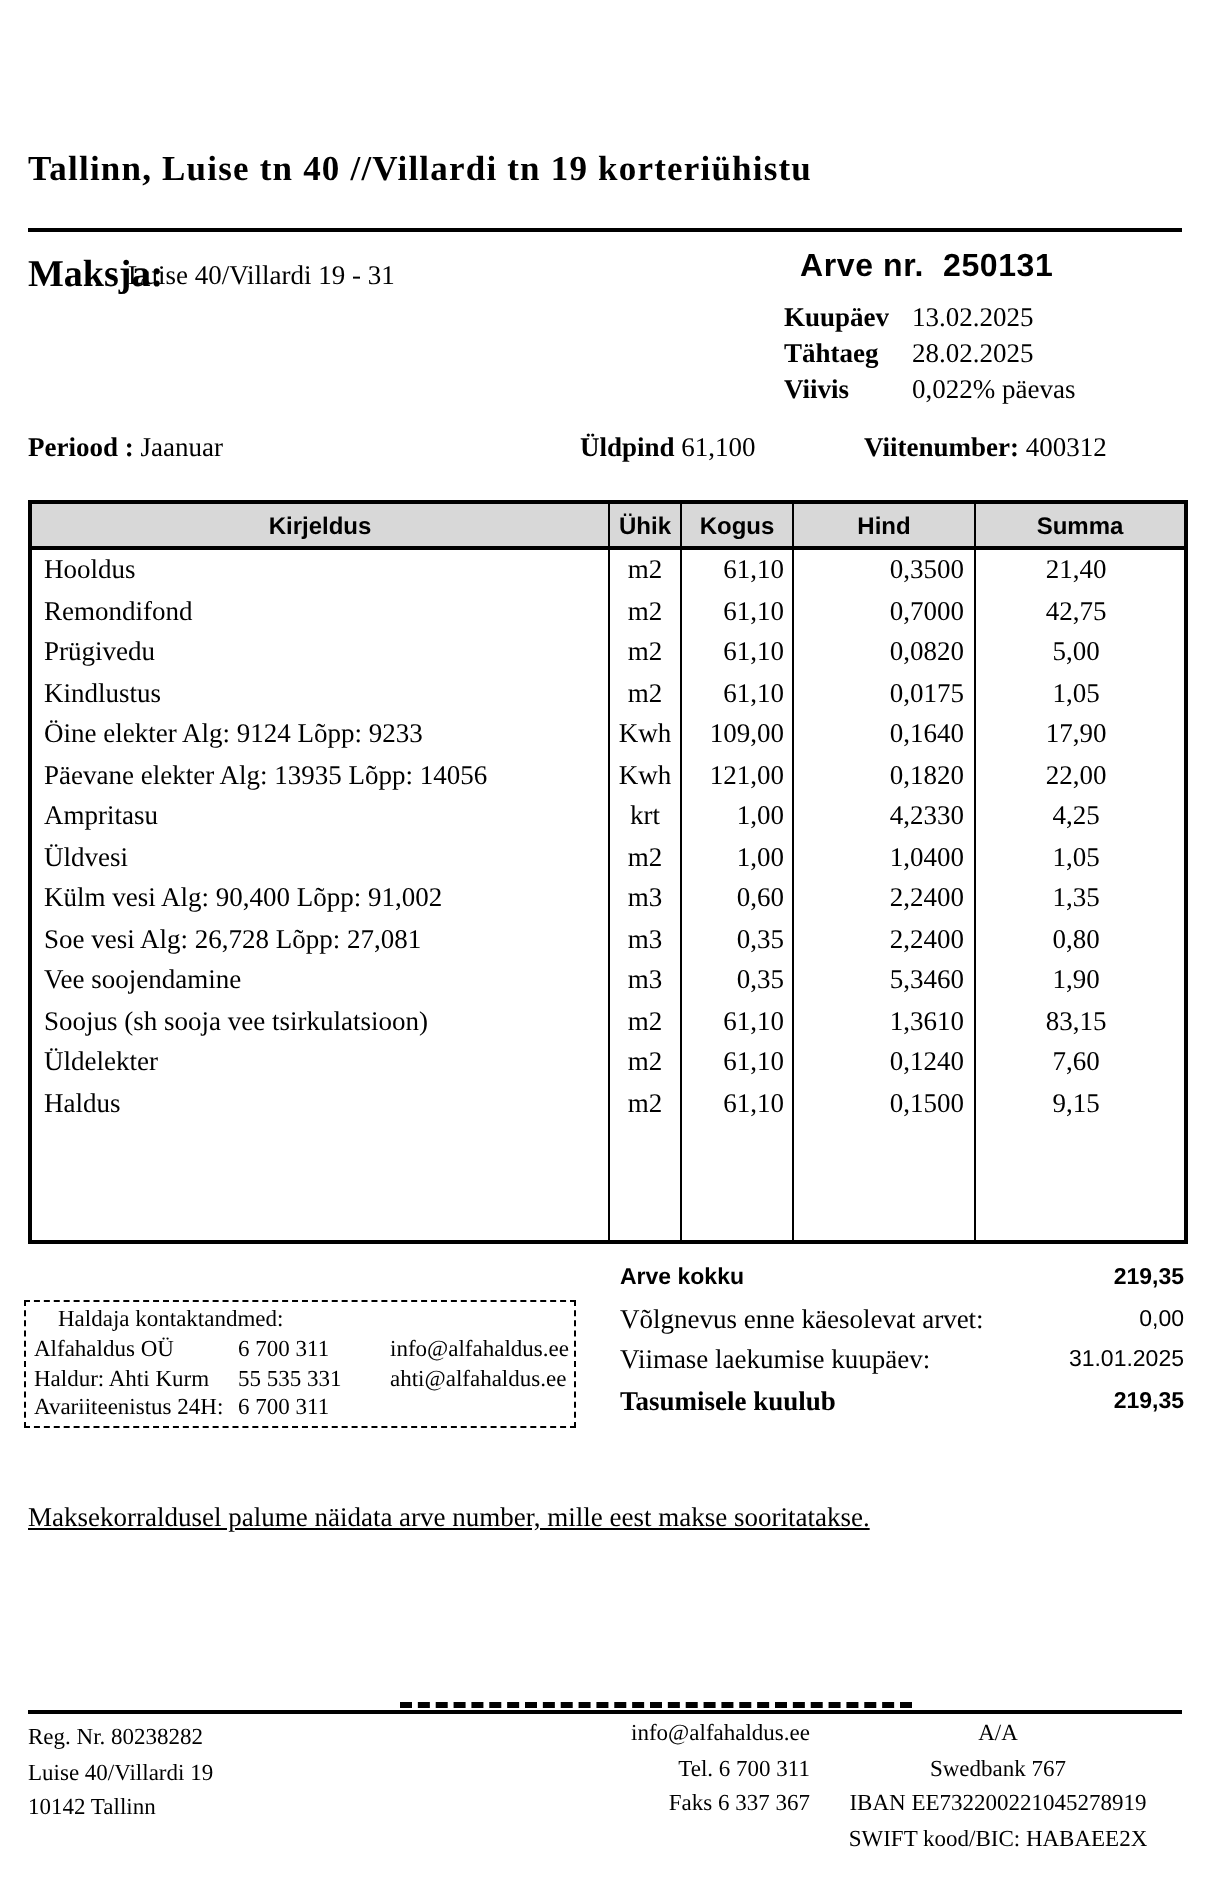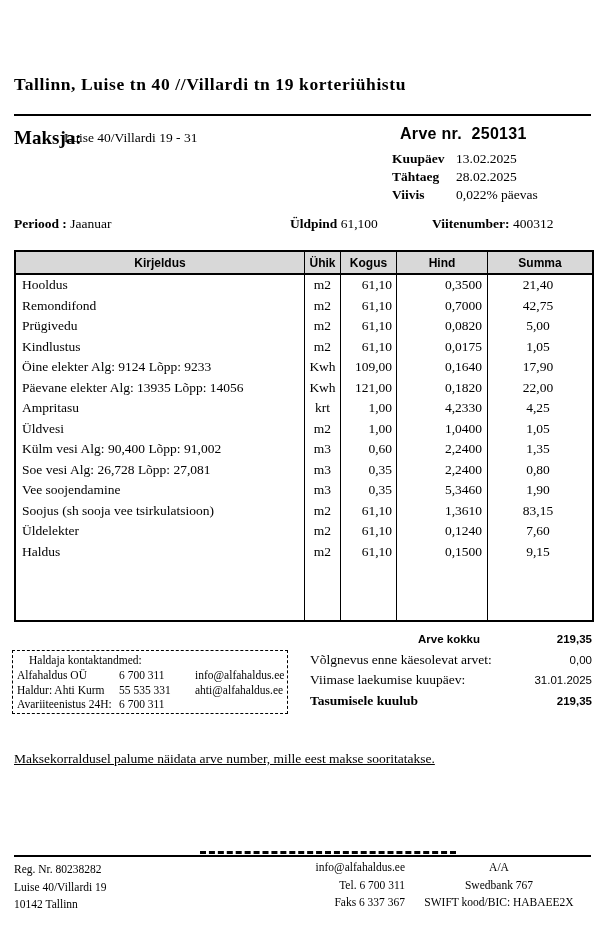--- a/index.html
+++ b/index.html
@@ -43,21 +43,21 @@
   .c1 .cell{text-align:center;}
   .c2 .cell{text-align:right;padding-right:4px;}
   .c3 .cell{text-align:right;padding-right:5px;}
   .c4 .cell{text-align:center;padding-right:4px;}
 
   .totals{left:310px;top:629px;width:282px;}
   .trow{display:flex;justify-content:space-between;height:20.5px;line-height:20.5px;}
   .trow .tlabel{font-size:13.5px;white-space:nowrap;}
   .trow .tvalue{font-family:"Liberation Sans", sans-serif;font-size:11.5px;white-space:nowrap;text-align:right;flex:1;}
   .trow0 .tlabel{font-family:"Liberation Sans", sans-serif;font-weight:bold;font-size:11.5px;
-    flex:1;text-align:right;padding-right:0;}
+    flex:1;text-align:left;padding-right:0;}
   .trow0{padding-right:0;}
   .trow0 .tlabel{margin-right:0;}
   .trow0 .tvalue{flex:0 0 112px;font-weight:bold;}
   .trow3 .tlabel{font-weight:bold;}
   .trow3 .tvalue{font-weight:bold;}
 
   .contact-box{left:12px;top:650px;width:266px;height:60px;border:1.5px dashed #000;
     padding:2px 4px 0 4px;font-size:11.5px;}
   .contact-title{line-height:15px;margin-left:12px;}
   .contact-row{display:grid;grid-template-columns:102px 76px auto;line-height:14.5px;white-space:nowrap;}
@@ -243,14 +243,15 @@
     <div>10142 Tallinn</div>
   </div>
 <div class="abs footer-mid">
     <div>info@alfahaldus.ee</div>
     <div>Tel.  6 700 311</div>
     <div>Faks  6 337 367</div>
   </div>
 <div class="abs footer-right">
     <div>A/A</div>
     <div>Swedbank  767</div>
+    <div>IBAN  EE732200221045278919</div>
     <div>SWIFT kood/BIC: HABAEE2X</div>
   </div>
 
 </body></html>

